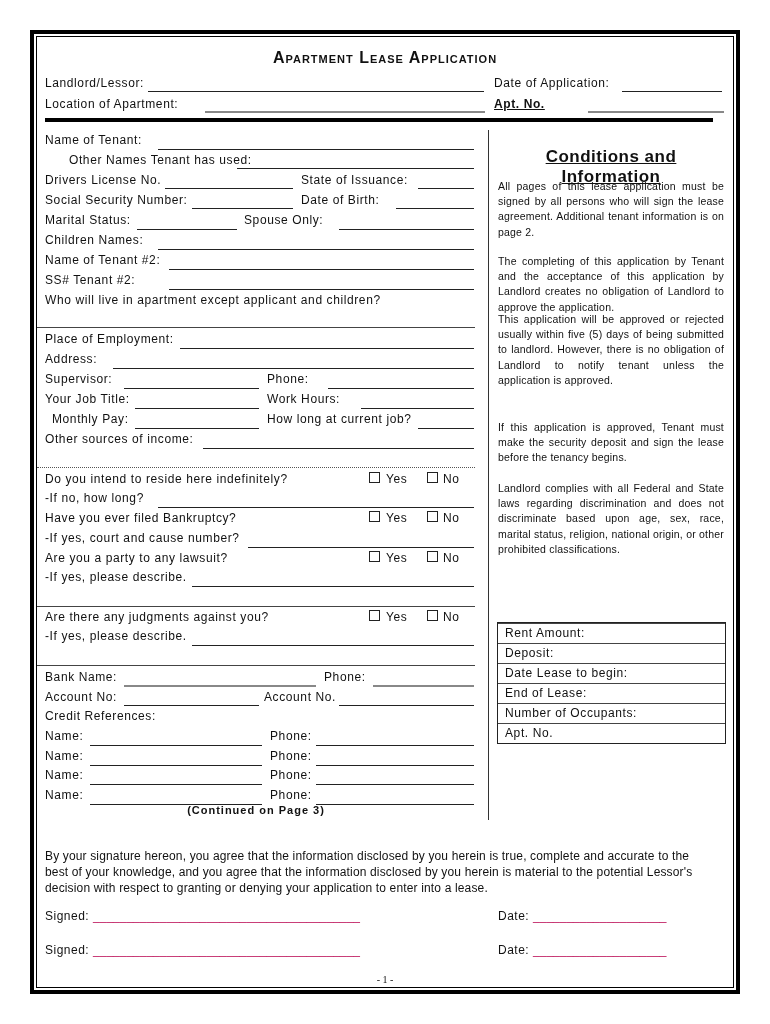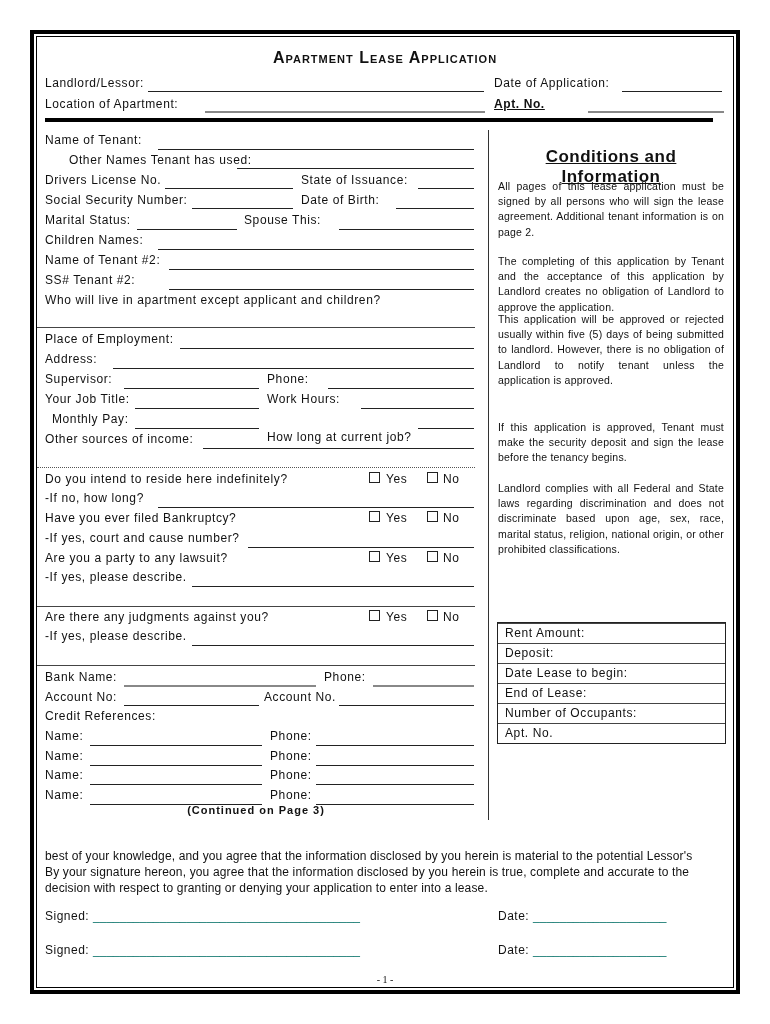--- a/index.html
+++ b/index.html
@@ -28,21 +28,21 @@
   .landlord-box { position: absolute; left: 497px; top: 622px; width: 227px; border: 1px solid #222; }
   .landlord-head { background: #000; color: #fff; font-weight: bold; font-size: 12px; text-align: center;
                    height: 20px; line-height: 20px; letter-spacing: 0.5px; }
   .landlord-row { height: 19px; line-height: 19px; border-top: 1px solid #444; font-size: 12px;
                   padding-left: 7px; letter-spacing: 0.6px; }
   .continued { position: absolute; left: 37px; width: 438px; top: 804px; text-align: center;
                font-size: 11px; font-weight: bold; letter-spacing: 1px; }
   .disclaimer { position: absolute; left: 45px; top: 848px; width: 693px; font-size: 12px; line-height: 16px;
                 letter-spacing: 0.15px; white-space: nowrap; overflow: hidden; }
   .sig { position: absolute; font-size: 12px; letter-spacing: 0.5px; white-space: nowrap; }
-  .sig .dash { color: #0f766e; letter-spacing: 0; }
+  .sig .dash { color: #be185d; letter-spacing: 0; }
   .pagenum { position: absolute; left: 0; width: 770px; top: 974px; text-align: center;
              font-size: 10px; font-family: "Liberation Serif", serif; }
 </style>
 </head>
 <body>
 
 <div class="frame-outer"></div>
 <div class="frame-inner"></div>
 
 <div class="title"><span>Apartment Lease Application</span></div>
@@ -66,21 +66,21 @@
 <span class="lbl" style="left:45px;top:173px;">Drivers License No.</span>
 <div class="line" style="left:165px;top:188px;width:128px;"></div>
 <span class="lbl" style="left:301px;top:173px;">State of Issuance:</span>
 <div class="line" style="left:418px;top:188px;width:56px;"></div>
 <span class="lbl" style="left:45px;top:193px;">Social Security Number:</span>
 <div class="line" style="left:192px;top:208px;width:101px;"></div>
 <span class="lbl" style="left:301px;top:193px;">Date of Birth:</span>
 <div class="line" style="left:396px;top:208px;width:78px;"></div>
 <span class="lbl" style="left:45px;top:213px;">Marital Status:</span>
 <div class="line" style="left:137px;top:229px;width:100px;"></div>
-<span class="lbl" style="left:244px;top:213px;">Spouse This:</span>
+<span class="lbl" style="left:244px;top:213px;">Spouse Only:</span>
 <div class="line" style="left:339px;top:229px;width:135px;"></div>
 <span class="lbl" style="left:45px;top:233px;">Children Names:</span>
 <div class="line" style="left:158px;top:249px;width:316px;"></div>
 <span class="lbl" style="left:45px;top:253px;">Name of Tenant #2:</span>
 <div class="line" style="left:169px;top:269px;width:305px;"></div>
 <span class="lbl" style="left:45px;top:273px;">SS# Tenant #2:</span>
 <div class="line" style="left:169px;top:289px;width:305px;"></div>
 <span class="lbl" style="left:45px;top:293px;">Who will live in apartment except applicant and children?</span>
 
 <div class="hsep" style="top:327px;"></div>
@@ -92,21 +92,21 @@
 <span class="lbl" style="left:45px;top:372px;">Supervisor:</span>
 <div class="line" style="left:124px;top:388px;width:135px;"></div>
 <span class="lbl" style="left:267px;top:372px;">Phone:</span>
 <div class="line" style="left:328px;top:388px;width:146px;"></div>
 <span class="lbl" style="left:45px;top:392px;text-align:center;">Your Job Title:</span>
 <div class="line" style="left:135px;top:408px;width:124px;"></div>
 <span class="lbl" style="left:267px;top:392px;">Work Hours:</span>
 <div class="line" style="left:361px;top:408px;width:113px;"></div>
 <span class="lbl" style="left:52px;top:412px;">Monthly Pay:</span>
 <div class="line" style="left:135px;top:428px;width:124px;"></div>
-<span class="lbl" style="left:267px;top:412px;margin-top:18px;">How long at current job?</span>
+<span class="lbl" style="left:267px;top:412px;">How long at current job?</span>
 <div class="line" style="left:418px;top:428px;width:56px;"></div>
 <span class="lbl" style="left:45px;top:432px;">Other sources of income:</span>
 <div class="line" style="left:203px;top:448px;width:271px;"></div>
 
 <div class="hsep dotted" style="top:467px;"></div>
 
 <span class="lbl" style="left:45px;top:472px;">Do you intend to reside here indefinitely?</span>
 <div class="cb" style="left:369px;top:472px;"></div>
 <span class="lbl" style="left:386px;top:472px;">Yes</span>
 <div class="cb" style="left:427px;top:472px;"></div>
@@ -184,22 +184,22 @@
 <div class="landlord-box">
   <div class="landlord-row">Rent Amount:</div>
   <div class="landlord-row">Deposit:</div>
   <div class="landlord-row">Date Lease to begin:</div>
   <div class="landlord-row">End of Lease:</div>
   <div class="landlord-row">Number of Occupants:</div>
   <div class="landlord-row">Apt. No.</div>
 </div>
 
 <div class="disclaimer">
+  <div>By your signature hereon, you agree that the information disclosed by you herein is true, complete and accurate to the</div>
   <div>best of your knowledge, and you agree that the information disclosed by you herein is material to the potential Lessor's</div>
-  <div>By your signature hereon, you agree that the information disclosed by you herein is true, complete and accurate to the</div>
   <div>decision with respect to granting or denying your application to enter into a lease.</div>
 </div>
 
 <div class="sig" style="left:45px;top:909px;">
   <span>Signed:</span>
   <span class="dash">________________________________________</span>
 </div>
 <div class="sig" style="left:498px;top:909px;">
   <span>Date:</span>
   <span class="dash">____________________</span>

